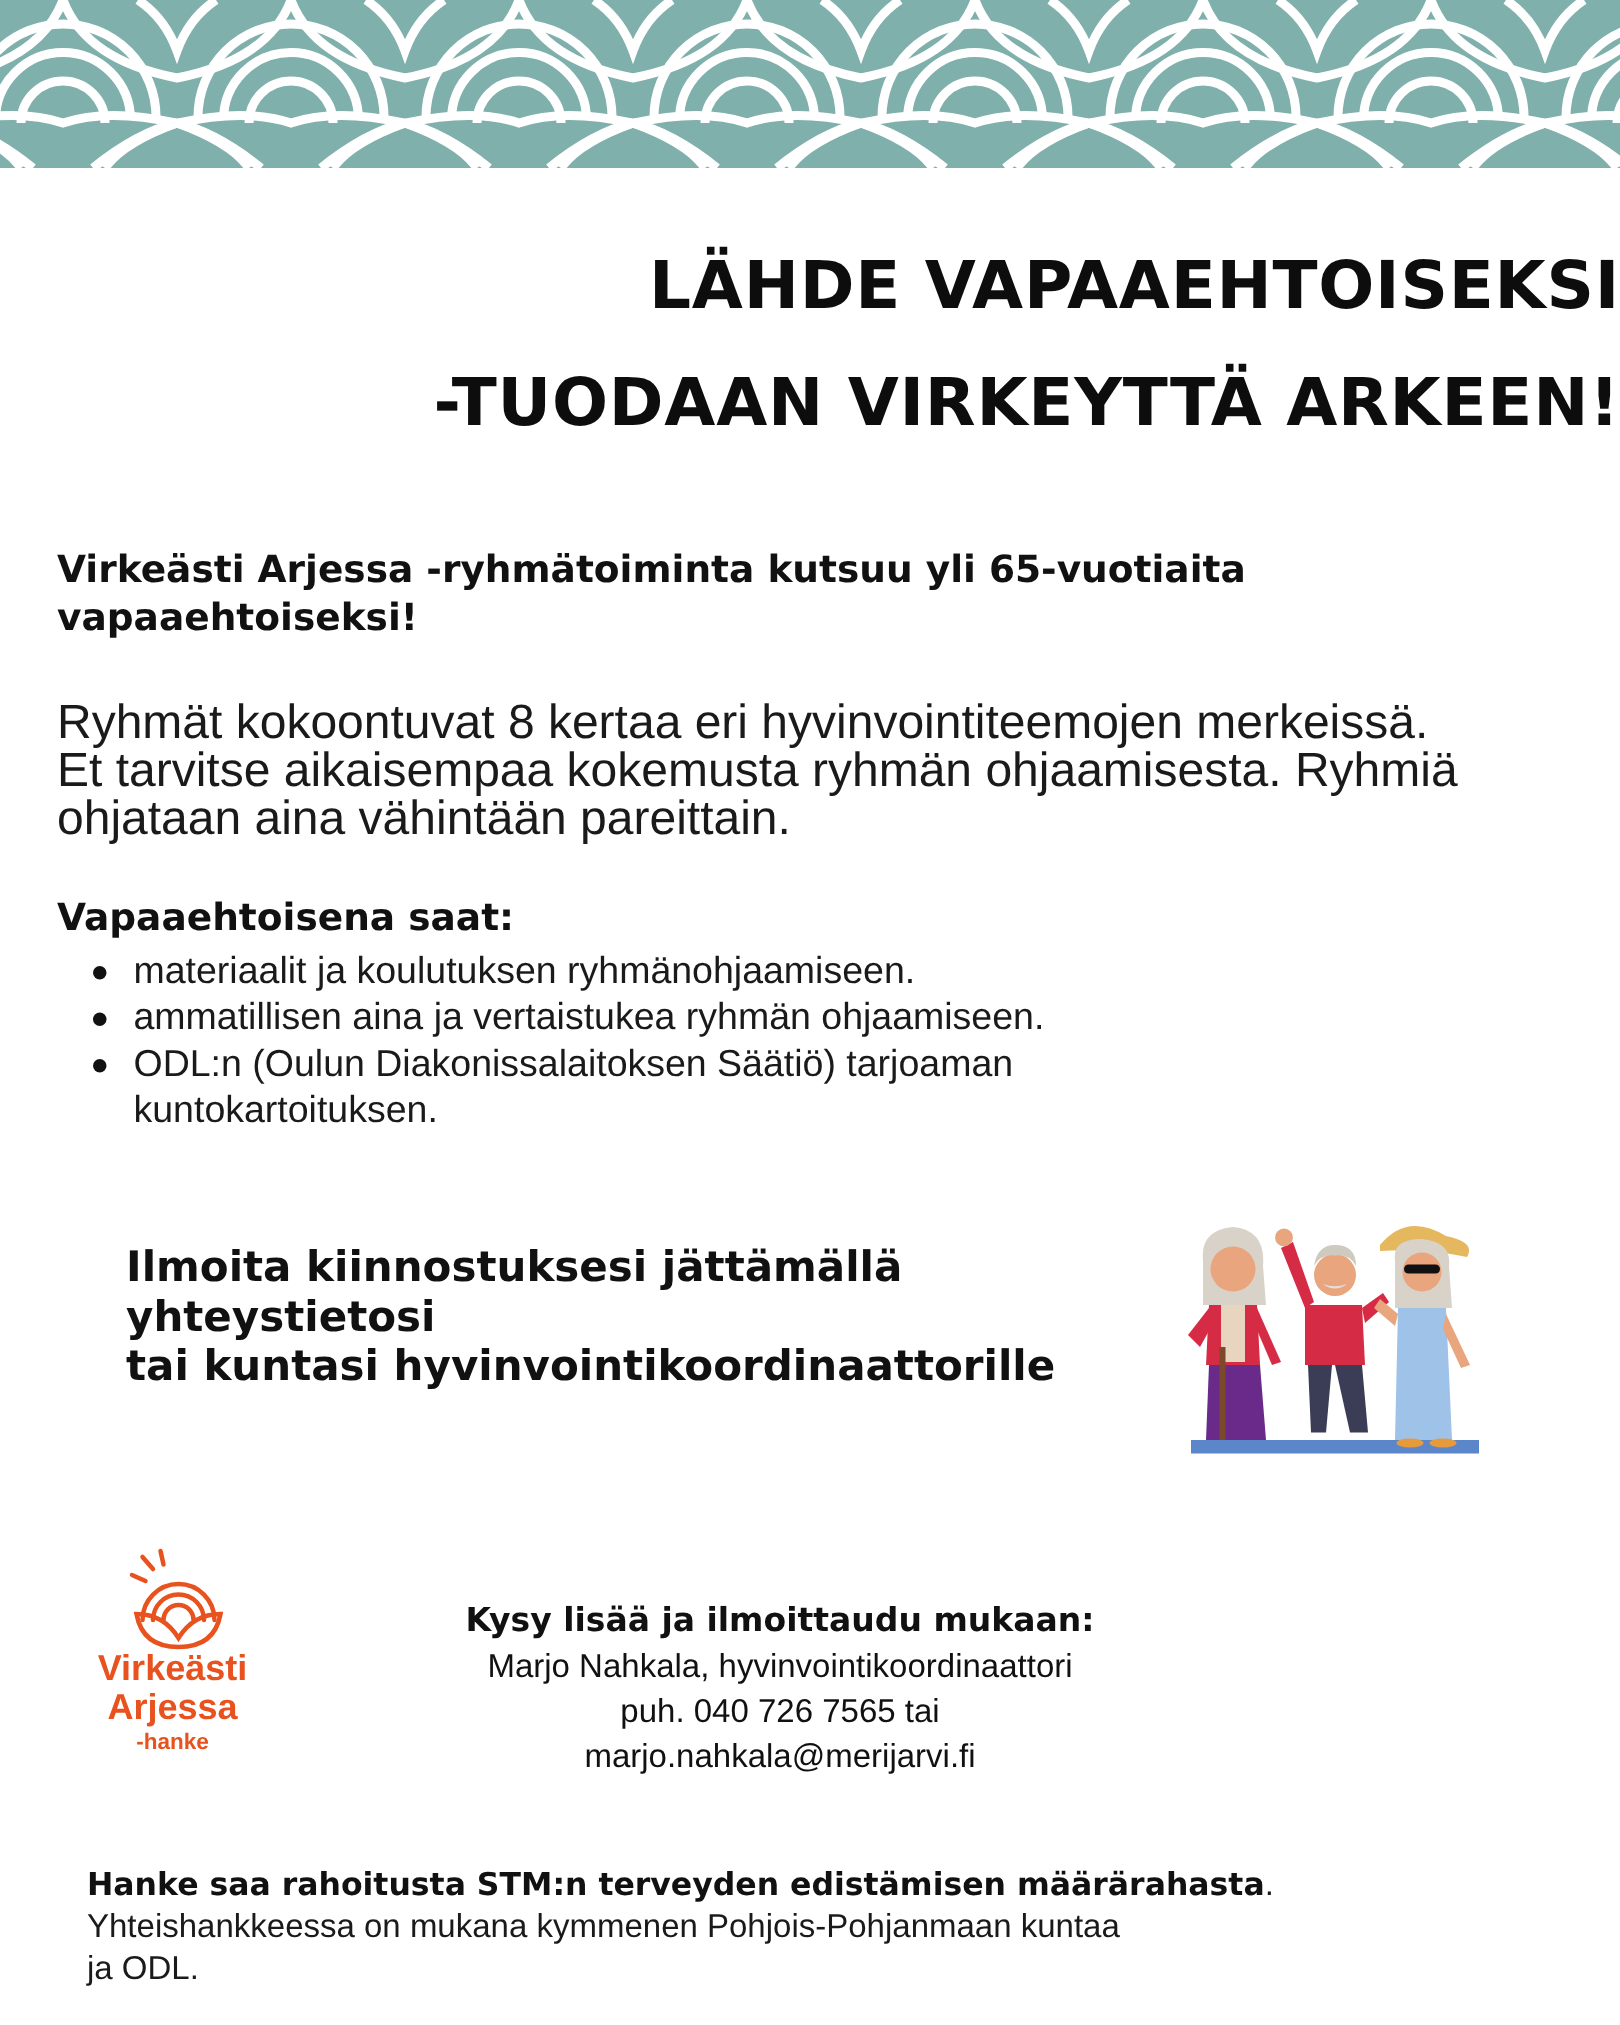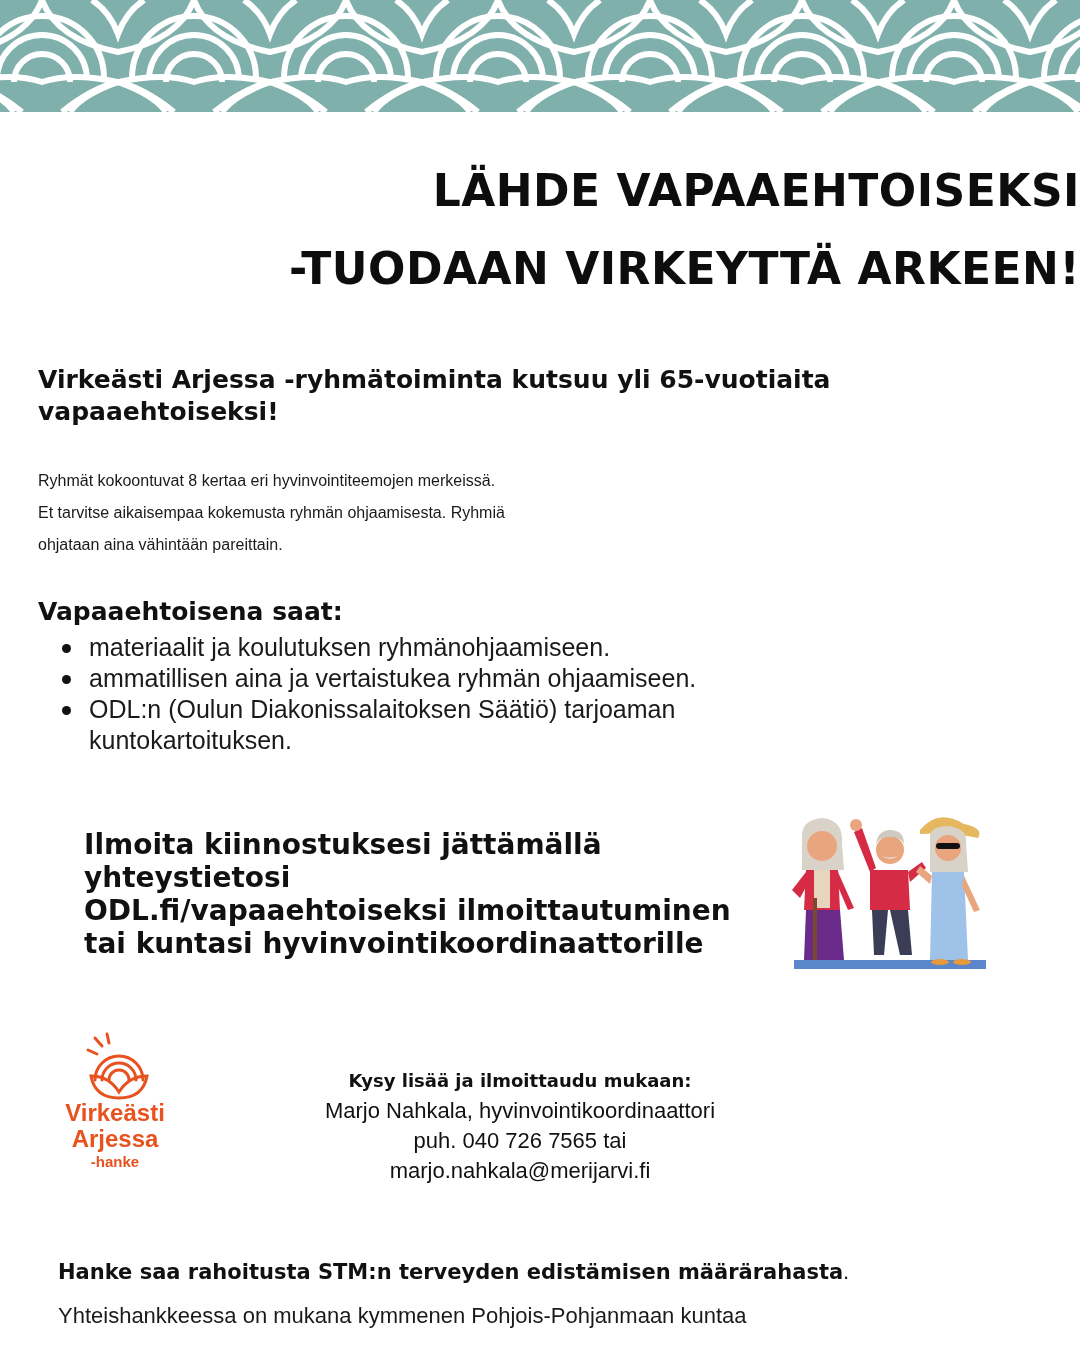--- a/index.html
+++ b/index.html
@@ -5,44 +5,44 @@
   html, body { margin:0; padding:0; }
   body { width:1080px; height:1350px; background:#ffffff; position:relative; overflow:hidden;
          font-family:"DejaVu Sans", sans-serif; color:#111; }
   .header { position:absolute; left:0; top:0; width:1080px; height:112px; background:#7fb0ac; overflow:hidden; }
   .header svg { display:block; }
   .title { position:absolute; left:0; width:1080px; text-align:right; font-weight:bold;
            font-size:44px; letter-spacing:0.5px; color:#0d0d0d; }
   .t1 { top:165px; }
   .t2 { top:243px; }
   .lead { position:absolute; left:38px; top:364px; width:1000px; font-weight:bold; font-size:25px; line-height:32px; color:#111; }
-  .para { position:absolute; left:38px; top:465px; width:1010px; font-size:16px; line-height:32px; color:#1a1a1a;
+  .para { position:absolute; left:38px; top:465px; width:1010px; font-size:32px; line-height:32px; color:#1a1a1a;
           font-family:"Liberation Sans", sans-serif; }
   .para span { display:block; white-space:nowrap; }
   .benefits-h { position:absolute; left:38px; top:597px; font-weight:bold; font-size:25px; color:#111; }
   .benefits { position:absolute; left:62px; top:632px; width:900px; margin:0; padding:0; list-style:none;
               font-family:"Liberation Sans", sans-serif; font-size:25px; line-height:31px; color:#1a1a1a; }
   .benefits li { position:relative; padding-left:27px; }
   .benefits li .bullet { position:absolute; left:0; top:12px; width:9px; height:9px; border-radius:50%; background:#111; }
   .cta { position:absolute; left:84px; top:828px; width:690px; font-weight:bold; font-size:28px; line-height:33px; color:#111; }
   .cta span { display:block; white-space:nowrap; }
   .illus { position:absolute; left:780px; top:810px; width:220px; height:170px; }
   .logo { position:absolute; left:55px; top:1030px; width:150px; height:160px; }
   .logo-text { position:absolute; left:0; top:70px; width:120px; text-align:center; color:#e8521e; font-weight:bold;
                font-family:"Liberation Sans", sans-serif; }
   .logo-text .l1, .logo-text .l2 { display:block; font-size:24px; line-height:26px; }
   .logo-text .l3 { display:block; font-size:15px; line-height:20px; }
   .contact { position:absolute; left:230px; top:1066px; width:580px; text-align:center; font-size:22px; line-height:30px; color:#111;
              font-family:"Liberation Sans", sans-serif; }
-  .contact .head { font-weight:bold; font-family:"DejaVu Sans", sans-serif; font-size:18px; }
+  .contact .head { font-weight:bold; font-family:"DejaVu Sans", sans-serif; font-size:22px; }
   .contact span { display:block; }
   .footer { position:absolute; left:58px; top:1242px; width:980px; font-size:22px; line-height:28px; color:#1a1a1a;
             font-family:"Liberation Sans", sans-serif; }
   .footer .bold { font-weight:bold; font-family:"DejaVu Sans", sans-serif; font-size:21px; color:#111; }
-  .footer span.line { display:block; white-space:nowrap;margin-top:16px; }
+  .footer span.line { display:block; white-space:nowrap; }
 </style>
 </head>
 <body>
 
 <div class="header">
   <svg width="1080" height="112" viewBox="0 0 1080 112">
     <defs>
       <g id="unit" fill="none" stroke="#ffffff" stroke-width="6">
 
         <path d="M -28 82 A 28 28 0 0 1 28 82"></path>
@@ -98,21 +98,20 @@
   <li>
     <span class="bullet"></span>
     <span style="display:block">ODL:n (Oulun Diakonissalaitoksen Säätiö) tarjoaman</span>
     <span style="display:block">kuntokartoituksen.</span>
   </li>
 </ul>
 
 <div class="cta">
   <span>Ilmoita kiinnostuksesi jättämällä</span>
   <span>yhteystietosi</span>
-  <span>ODL.fi/vapaaehtoiseksi ilmoittautuminen</span>
   <span>tai kuntasi hyvinvointikoordinaattorille</span>
 </div>
 
 <div class="illus">
   <svg width="220" height="170" viewBox="0 0 220 170">
 
     <rect x="14" y="150" width="192" height="9" fill="#5b86c9"></rect>
 
     <path d="M22 30 Q20 10 42 8 Q64 10 62 34 L64 60 L22 60 Z" fill="#d9d2c8"></path>
     <circle cx="42" cy="36" r="15" fill="#e9a57d"></circle>

